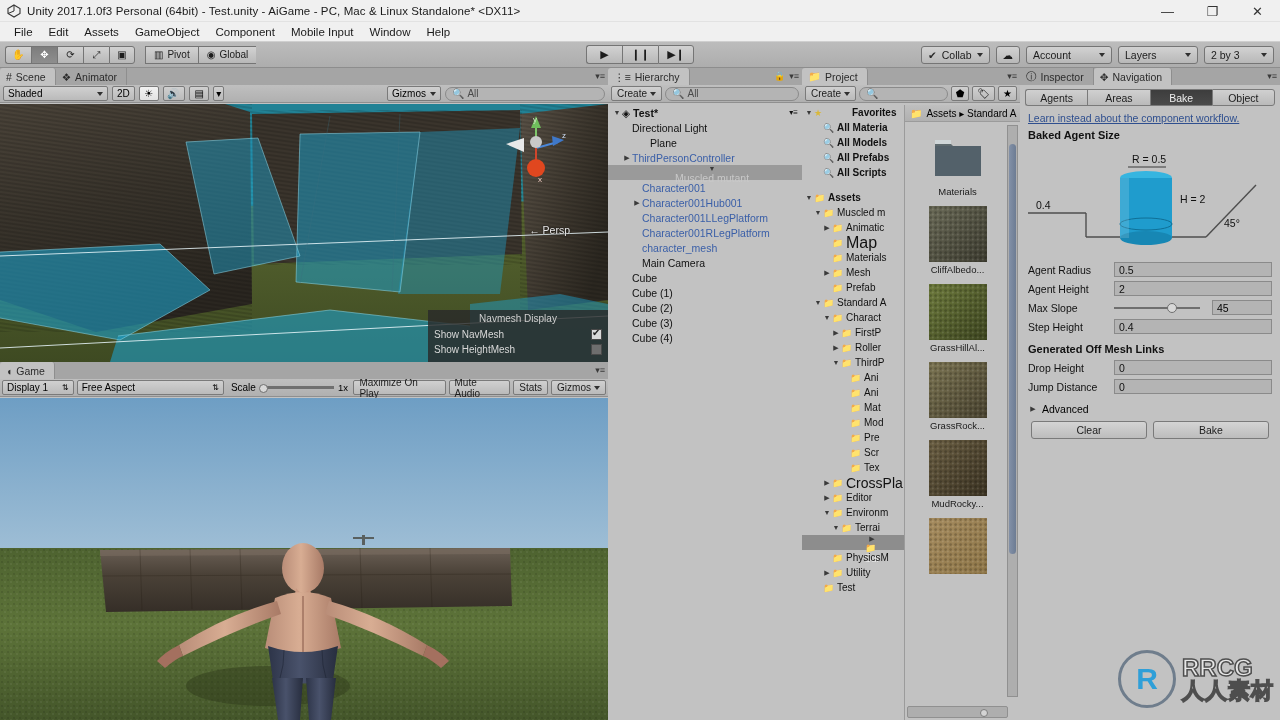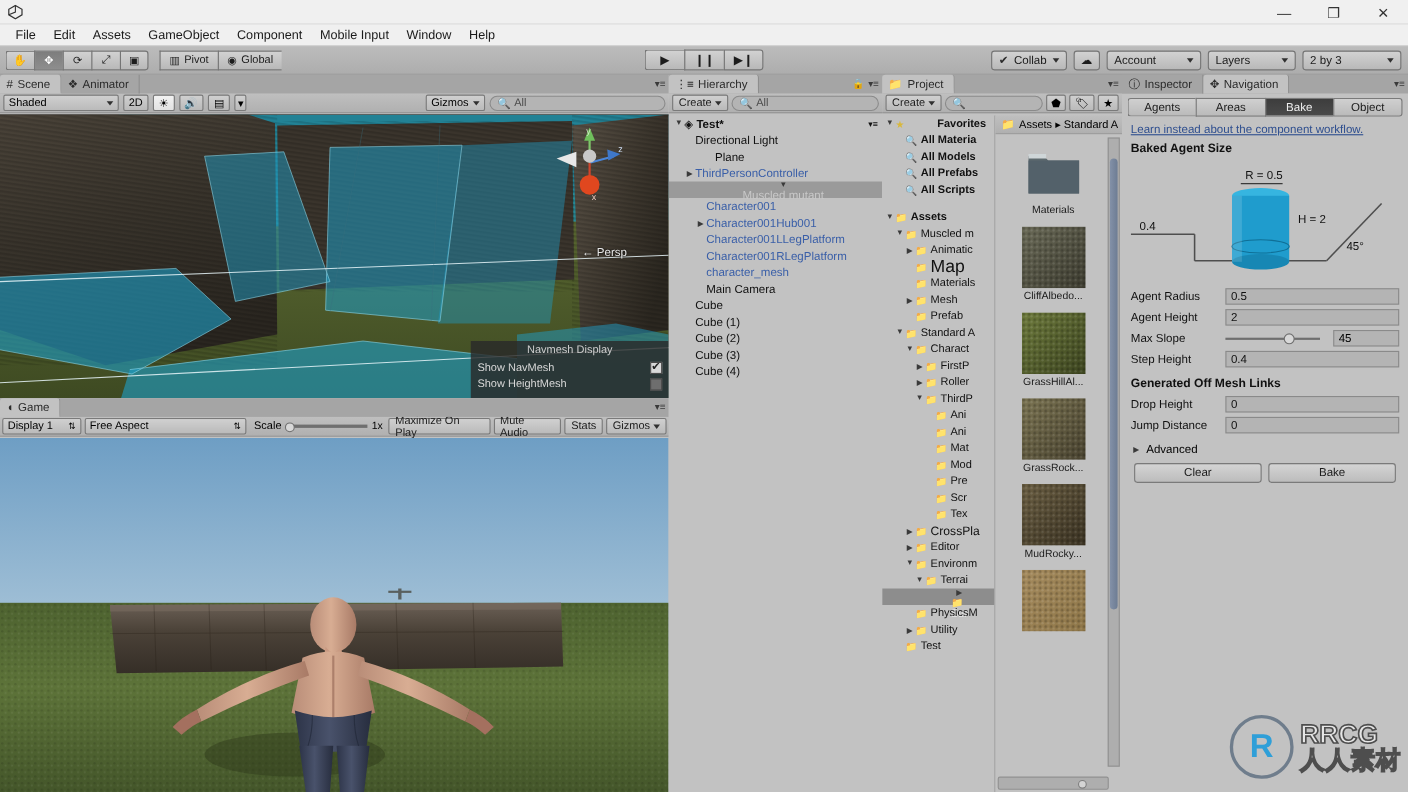--- a/index.html
+++ b/index.html
@@ -197,20 +197,21 @@
 </head>
 <body>
 
 <div class="win">
 
   <div class="titlebar">
     <svg class="uicon" viewBox="0 0 16 14">
       <path d="M8 1 L14 4.5 L14 9.5 L8 13 L2 9.5 L2 4.5 Z" fill="none" stroke="#333" stroke-width="1.1"></path>
       <path d="M8 1 L8 7 L2 9.5" fill="none" stroke="#333" stroke-width="1"></path>
     </svg>
+    <span class="ttext">Unity 2017.1.0f3 Personal (64bit) - Test.unity - AiGame - PC, Mac &amp; Linux Standalone* &lt;DX11&gt;</span>
     <div class="wbtns">
       <div class="wbtn">—</div>
       <div class="wbtn">❐</div>
       <div class="wbtn close">✕</div>
     </div>
   </div>
 
   <div class="menubar">
     <div class="mi">File</div>
     <div class="mi">Edit</div>
@@ -257,21 +258,21 @@
         <span>☁</span>
       </div>
       <div class="ddbtn" style="width:86px;justify-content:space-between;">
         <span>Account</span>
         <span class="caret"></span>
       </div>
       <div class="ddbtn" style="width:80px;justify-content:space-between;">
         <span>Layers</span>
         <span class="caret"></span>
       </div>
-      <div class="ddbtn" style="width:90px;justify-content:space-between;">
+      <div class="ddbtn" style="width:70px;justify-content:space-between;">
         <span>2 by 3</span>
         <span class="caret"></span>
       </div>
     </div>
   </div>
 
   <div class="body">
 
     <div class="panel" id="scenePanel">
       <div class="tabstrip">
@@ -746,21 +747,21 @@
               <span style="font-size: 10px;">Scr</span>
             </div>
             <div class="hrow" style="padding-left: 38px;">
               <span class="arrow"></span>
               <span style="margin-right: 3px; font-size: 9px; display: inline-block; width: 11px;">📁</span>
               <span style="font-size: 10px;">Tex</span>
             </div>
             <div class="hrow" style="padding-left: 20px;">
               <span class="arrow">▶</span>
               <span style="margin-right: 3px; font-size: 9px; display: inline-block; width: 11px;">📁</span>
-              <span style="font-size: 11px;">CrossPla</span>
+              <span style="font-size: 14px;">CrossPla</span>
             </div>
             <div class="hrow" style="padding-left: 20px;">
               <span class="arrow">▶</span>
               <span style="margin-right: 3px; font-size: 9px; display: inline-block; width: 11px;">📁</span>
               <span style="font-size: 10px;">Editor</span>
             </div>
             <div class="hrow" style="padding-left: 20px;">
               <span class="arrow">▼</span>
               <span style="margin-right: 3px; font-size: 9px; display: inline-block; width: 11px;">📁</span>
               <span style="font-size: 10px;">Environm</span>

